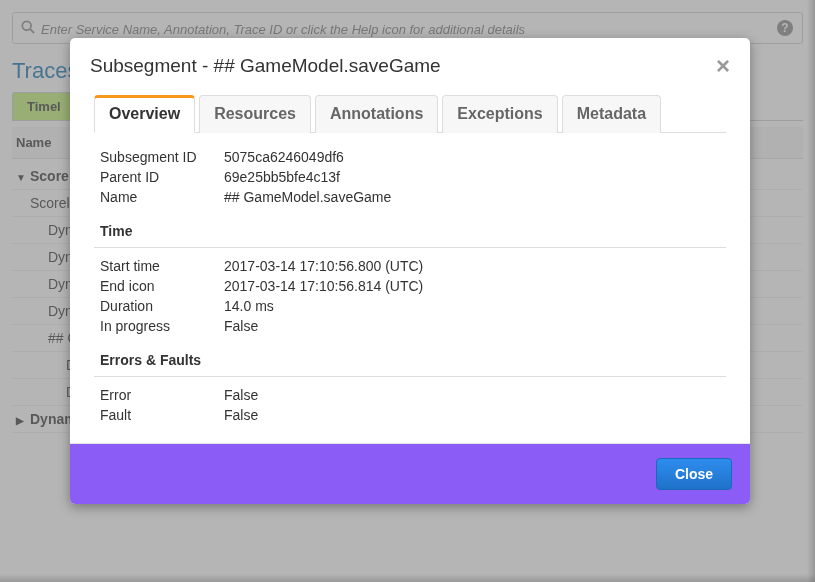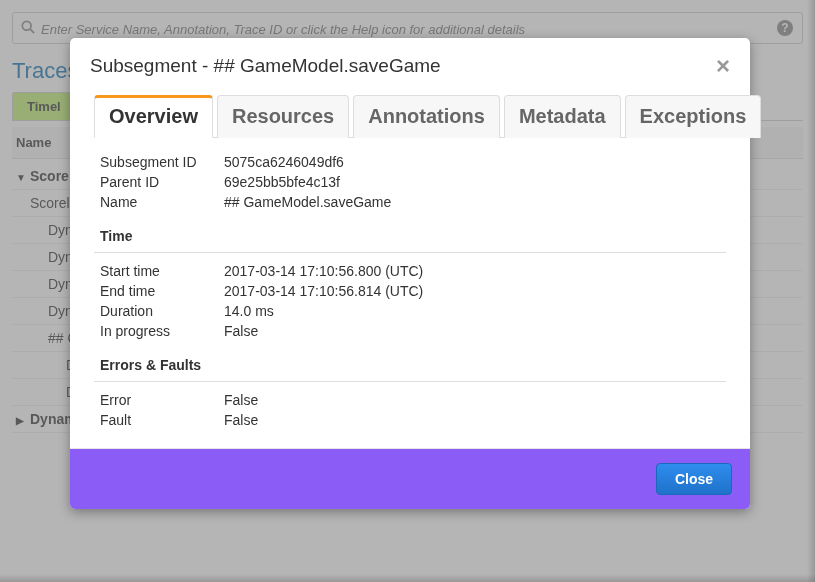--- a/index.html
+++ b/index.html
@@ -97,21 +97,21 @@
     .modal-close {
       color: #999; font-size: 24px; font-weight: 700;
       cursor: pointer; line-height: 1; background: none; border: none;
     }
     .modal-body { padding: 6px 24px 18px 24px; }
     .m-tabs { display: flex; border-bottom: 1px solid #ddd; margin-bottom: 14px; }
     .m-tab {
       border: 1px solid #ddd; border-bottom: none;
       background: #f7f7f7;
       padding: 9px 14px;
-      font-size: 20px; font-weight: 700; color: #666;
+      font-size: 16px; font-weight: 700; color: #666;
       border-top-left-radius: 4px; border-top-right-radius: 4px;
       margin-right: 4px; cursor: pointer;
       position: relative; top: 1px;
     }
     .m-tab.active {
       background: #fff; color: #333;
       border-top: 3px solid #f7981d;
       padding-top: 7px;
       border-bottom: 1px solid #fff;
     }
@@ -184,22 +184,22 @@
 <div class="modal">
   <div class="modal-header">
     <div class="modal-title">Subsegment - ## GameModel.saveGame</div>
     <button class="modal-close">×</button>
   </div>
   <div class="modal-body">
     <div class="m-tabs">
       <div class="m-tab active">Overview</div>
       <div class="m-tab">Resources</div>
       <div class="m-tab">Annotations</div>
+      <div class="m-tab">Exceptions</div>
       <div class="m-tab">Metadata</div>
-      <div class="m-tab">Exceptions</div>
     </div>
 
     <div class="kv-section">
       <div class="kv">
           <div class="k">Subsegment ID</div>
           <div class="v">5075ca6246049df6</div>
         </div>
       <div class="kv">
           <div class="k">Parent ID</div>
           <div class="v">69e25bb5bfe4c13f</div>
@@ -211,21 +211,21 @@
     </div>
 
     <div class="sect-title">Time</div>
     <hr class="sect-rule">
     <div class="kv-section">
       <div class="kv">
           <div class="k">Start time</div>
           <div class="v">2017-03-14 17:10:56.800 (UTC)</div>
         </div>
       <div class="kv">
-          <div class="k">End time</div>
+          <div class="k">End icon</div>
           <div class="v">2017-03-14 17:10:56.814 (UTC)</div>
         </div>
       <div class="kv">
           <div class="k">Duration</div>
           <div class="v">14.0 ms</div>
         </div>
       <div class="kv">
           <div class="k">In progress</div>
           <div class="v">False</div>
         </div>

